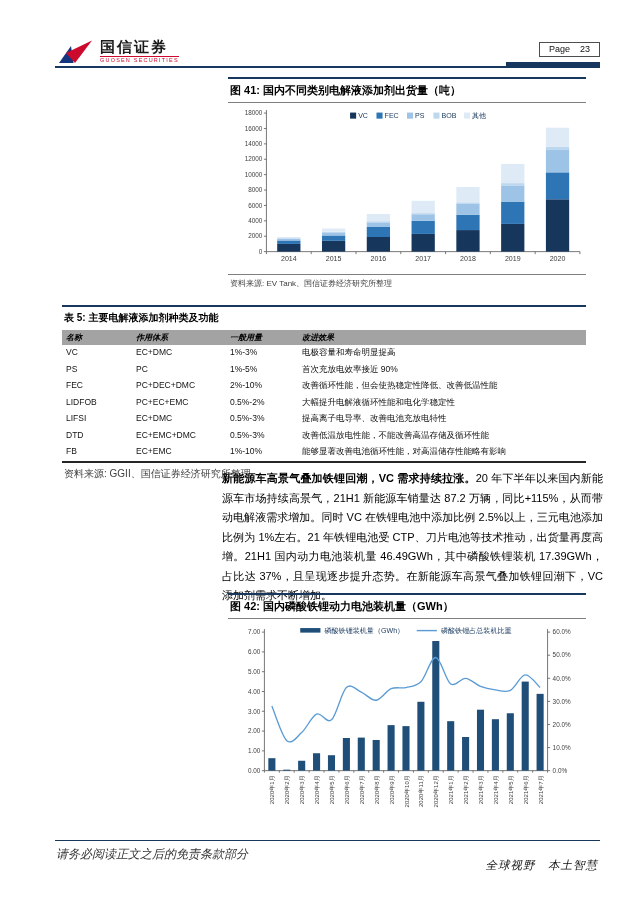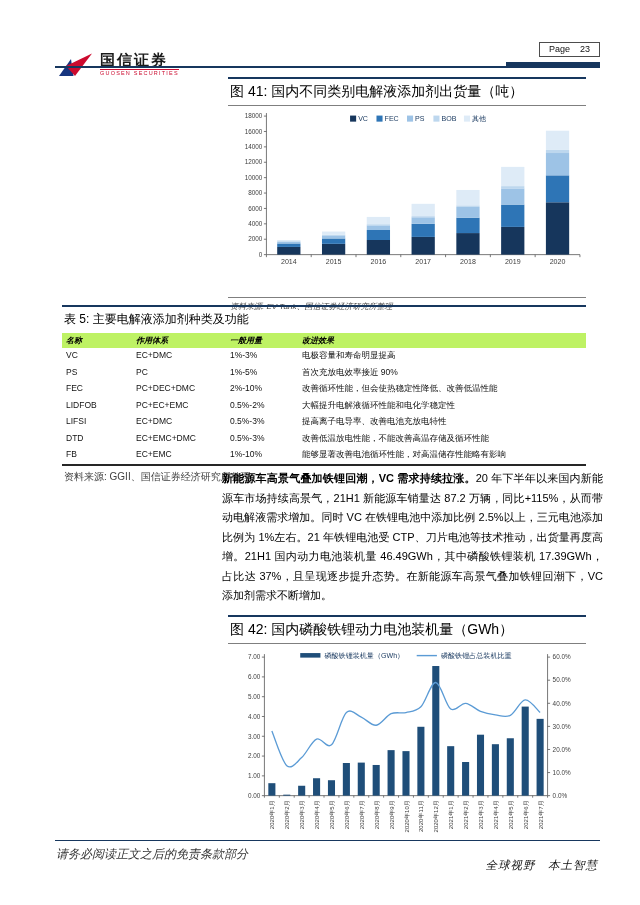--- a/index.html
+++ b/index.html
@@ -1,46 +1,46 @@
 <!DOCTYPE html>
 <html><head>
 <meta charset="utf-8">
 <style>
   html,body{margin:0;padding:0;background:#fff;}
   .page{position:relative;width:640px;height:905px;background:#fff;overflow:hidden;
         font-family:"Liberation Sans","DejaVu Sans",sans-serif;color:#000;}
 
   
-  .hdr-logo{position:absolute;left:58px;top:38px;display:flex;align-items:center;gap:6px;margin-top:13px;}
+  .hdr-logo{position:absolute;left:58px;top:38px;display:flex;align-items:center;gap:6px;}
   .hdr-logo svg{display:block;}
   .brand-text{line-height:1;}
   .brand-cn{font-size:15px;font-weight:bold;color:#1a1a1a;letter-spacing:2px;}
   .brand-en{font-size:5.5px;color:#cc0a2e;letter-spacing:1.2px;border-top:1px solid #cc0a2e;
             margin-top:2px;padding-top:1px;}
   .page-box{position:absolute;right:40px;top:42px;border:1px solid #4d4d4d;background:#fff;
             font-size:9px;padding:1px 9px 2px 9px;color:#111;}
   .page-box .num{margin-left:10px;}
   .hdr-rule{position:absolute;left:55px;right:40px;top:66px;height:1.5px;background:#17375E;}
   .hdr-rule-thick{position:absolute;right:40px;top:62px;width:94px;height:3.5px;background:#17375E;}
 
   
   .figure{position:absolute;left:228px;width:358px;border-top:2px solid #17375E;}
   .fig41{top:77px;}
-  .fig42{top:615px;}
-  .fig-title{font-size:14px;font-weight:normal;color:#000;padding:4px 2px 4px 2px;
+  .fig42{top:593px;}
+  .fig-title{font-size:11px;font-weight:bold;color:#000;padding:4px 2px 4px 2px;
              border-bottom:1px solid #7f7f7f;}
   .fig-chart{padding-top:3px;}
-  .fig-source{border-top:1px solid #7f7f7f;font-size:8px;font-style:italic;color:#404040;
-              padding:3px 2px 2px 2px;margin-top:20px;}
+  .fig-source{border-top:1px solid #7f7f7f;font-size:8px;color:#404040;
+              padding:3px 2px 2px 2px;}
 
   
   .tblock{position:absolute;left:62px;top:305px;width:524px;border-top:2px solid #17375E;}
-  .tbl-title{font-size:12px;font-weight:normal;padding:4px 2px 5px 2px;}
+  .tbl-title{font-size:10px;font-weight:bold;padding:4px 2px 5px 2px;}
   table.t5{width:100%;border-collapse:collapse;font-size:8.5px;border-bottom:2.5px solid #262626;}
-  table.t5 th{background:#bef264;color:#000;font-weight:bold;font-style:italic;text-align:left;
+  table.t5 th{background:#a3a3a3;color:#000;font-weight:bold;font-style:italic;text-align:left;
               padding:2px 4px;font-size:8px;margin-left:43px;}
   table.t5 td{padding:2px 4px 2.5px 4px;color:#111;vertical-align:top;}
   table.t5 .c0{width:62px;}
   table.t5 .c1{width:86px;}
   table.t5 .c2{width:64px;}
   .tbl-source{font-size:10px;color:#404040;padding:4px 2px 2px 2px;}
 
   
   .para{position:absolute;left:222px;top:469px;width:381px;font-size:11px;line-height:19.5px;
         text-align:justify;color:#000;}

